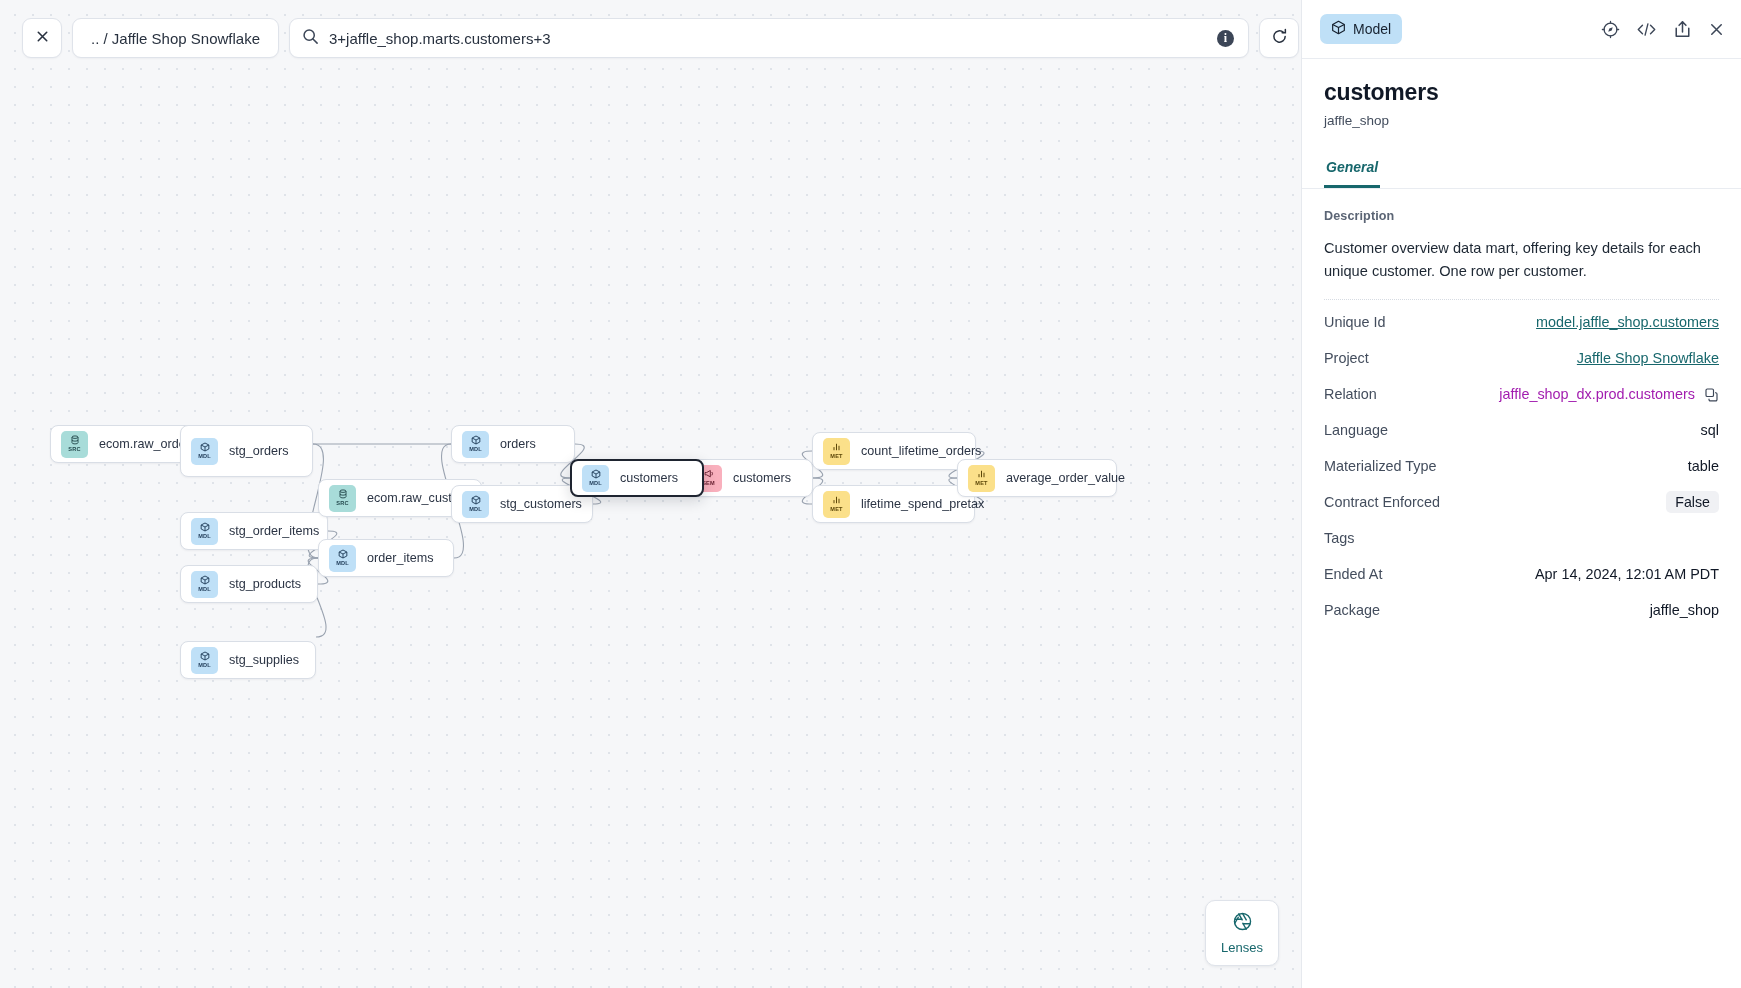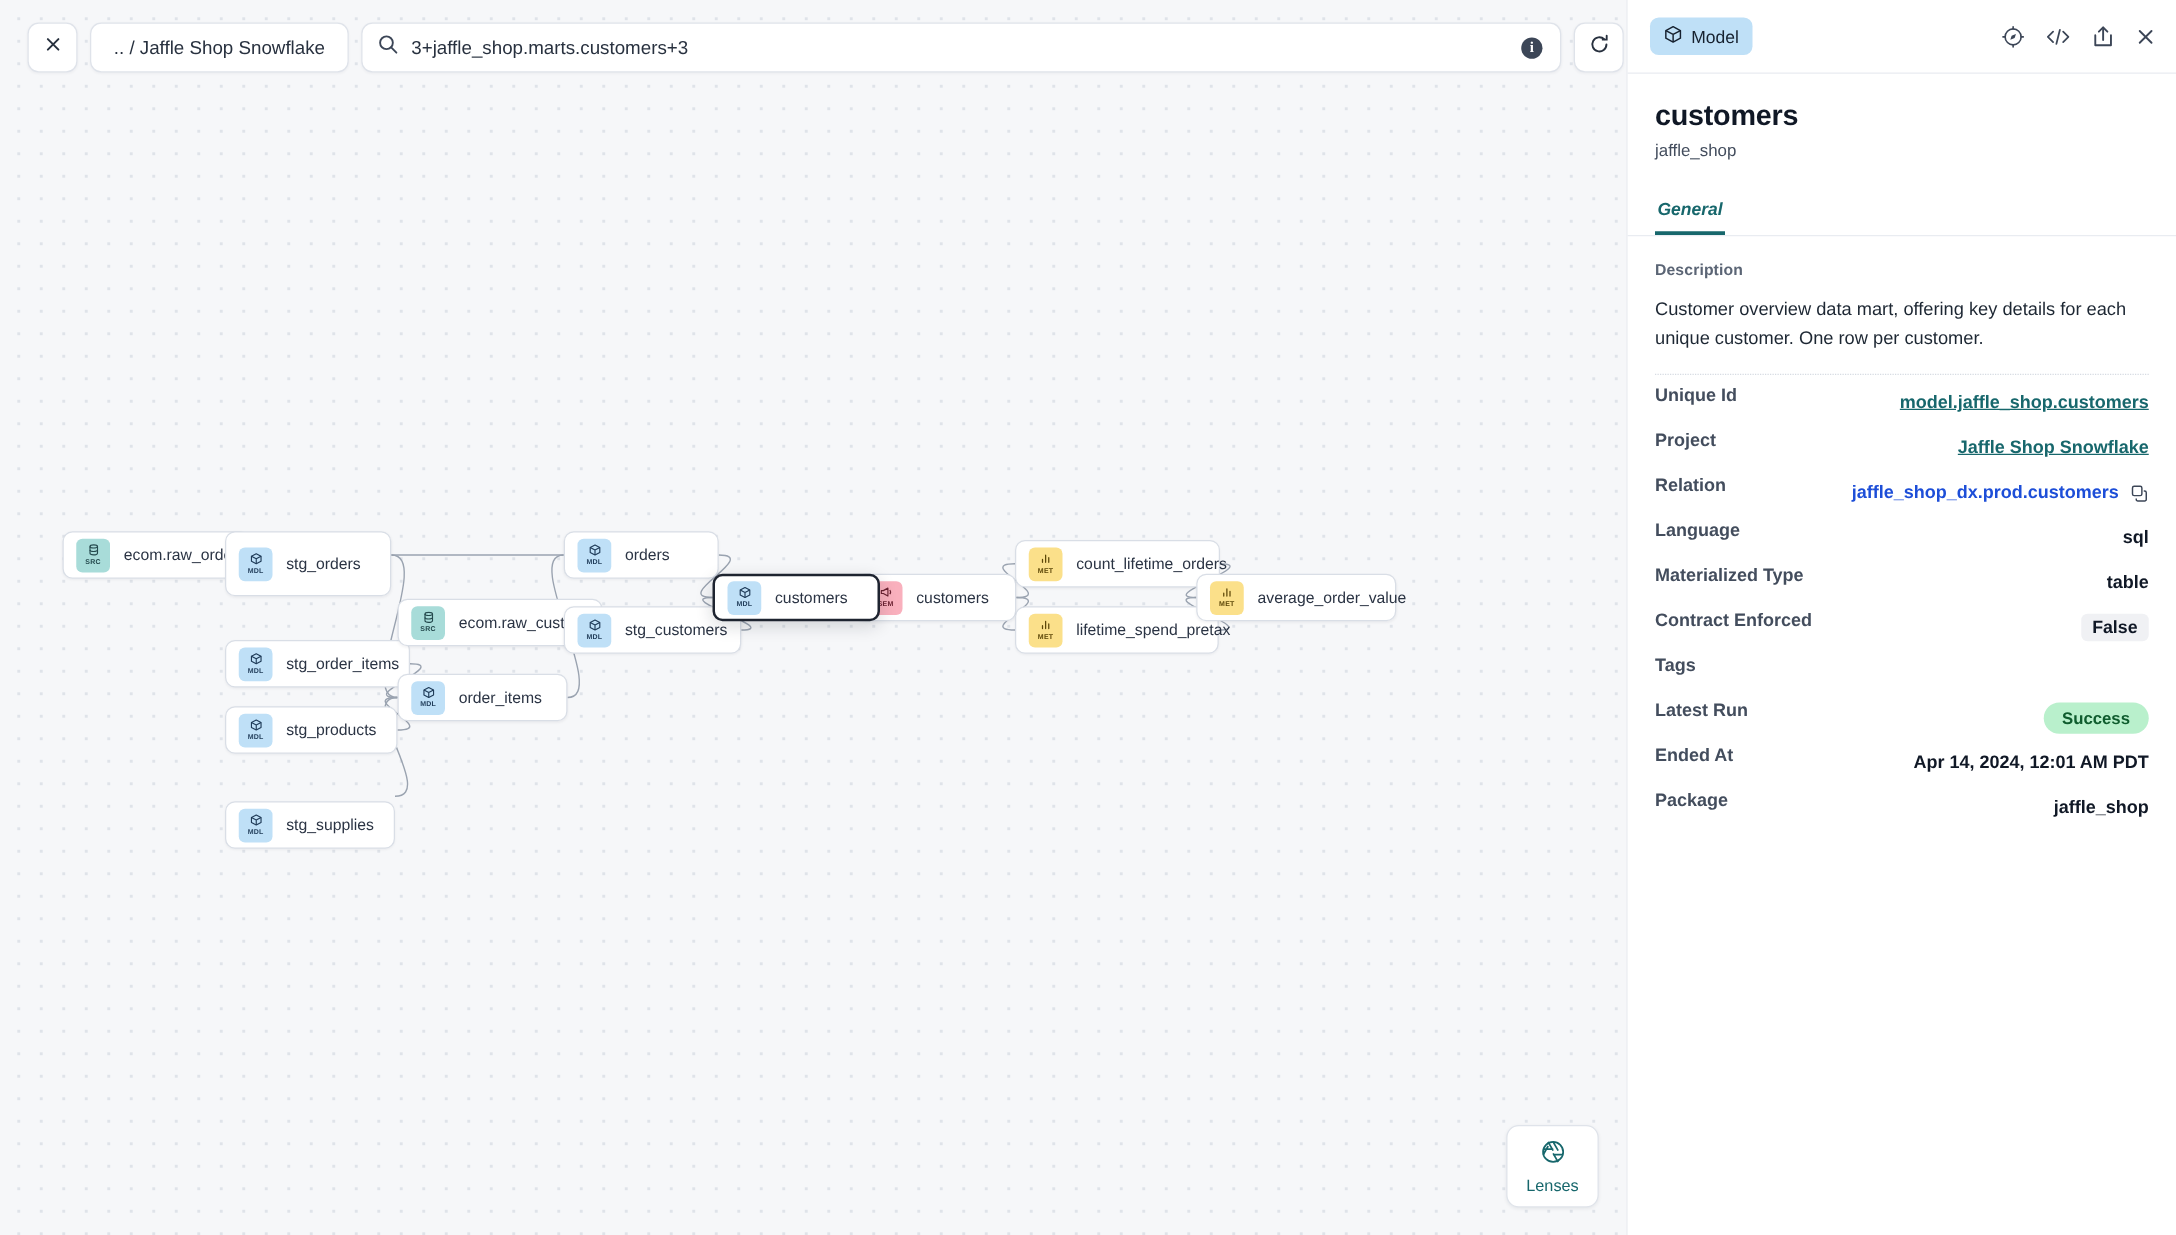--- a/index.html
+++ b/index.html
@@ -192,30 +192,29 @@
   .panel-body { padding: 20px 22px 0 22px; overflow-y: auto; flex: 1; }
   .section-label { font-size: 12.6px; font-weight: bold; color: #5b6575; letter-spacing: .1px; }
   .desc {
     margin-top: 14px;
     font-size: 14.6px; line-height: 1.55;
     color: #1d2733;
   }
   .divider { margin: 17px 0 4px 0; border-top: 1px dotted #d6dbe2; }
 
   .row {
-    display: flex; justify-content: space-between;
+    display: flex; align-items: center; justify-content: space-between;
     min-height: 36px;
     padding: 5px 0;
     gap: 16px;
-    font-weight: bold;
   }
   .row .k { font-size: 14.4px; color: #434d5d; white-space: nowrap; }
   .row .v { font-size: 14.4px; color: #101826; text-align: right; }
   .row .v.link { color: #17676c; text-decoration: underline; cursor: pointer; }
-  .row .v.teal { color: #1d4ed8; cursor: pointer; }
+  .row .v.teal { color: #a21caf; cursor: pointer; }
   .row .v-wrap { display: flex; align-items: center; gap: 9px; }
   .chip-grey {
     background: #f0f1f4; border-radius: 5px;
     padding: 3px 9px; font-size: 14.2px; color: #101826;
   }
   .chip-green {
     background: #b9f0cc; border-radius: 14px;
     padding: 5px 15px; font-size: 13.4px; color: #0f5c2e;
   }
   .copy-ic { color: #3c4657; cursor: pointer; display: flex; }
@@ -532,26 +531,20 @@
               <span class="chip-grey">False</span>
             </div>
           </div>
           <div class="row">
             <div class="k">Tags</div>
             <div class="v-wrap">
               <div class="v"></div>
             </div>
           </div>
           <div class="row">
-            <div class="k">Latest Run</div>
-            <div class="v-wrap">
-              <span class="chip-green">Success</span>
-            </div>
-          </div>
-          <div class="row">
             <div class="k">Ended At</div>
             <div class="v-wrap">
               <div class="v">Apr 14, 2024, 12:01 AM PDT</div>
             </div>
           </div>
           <div class="row">
             <div class="k">Package</div>
             <div class="v-wrap">
               <div class="v">jaffle_shop</div>
             </div>

